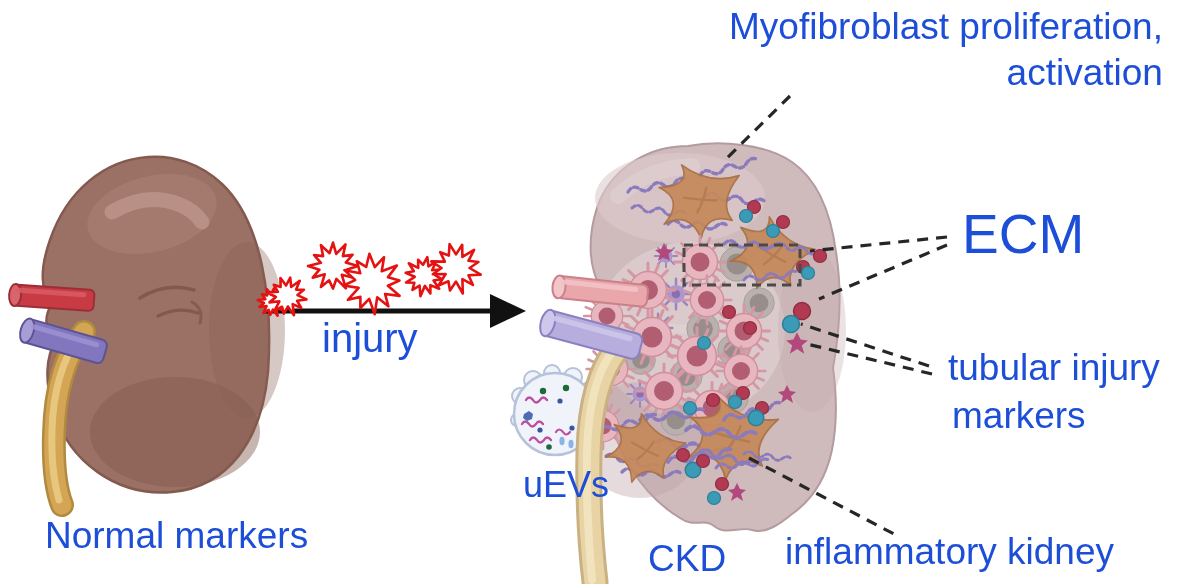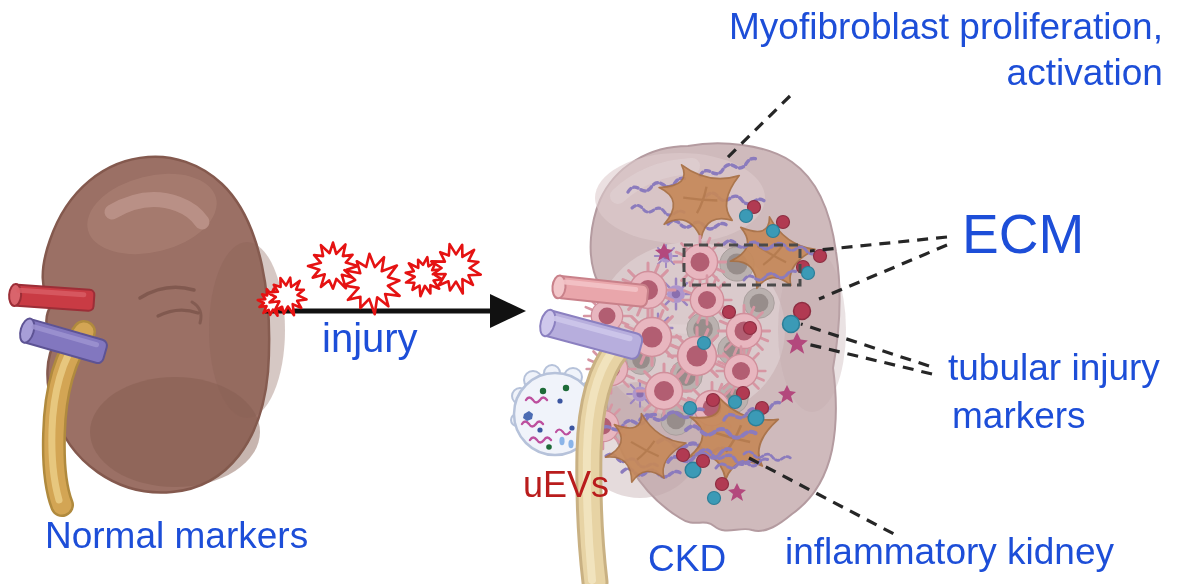--- a/index.html
+++ b/index.html
@@ -13,21 +13,21 @@
     font-family:"Liberation Sans", sans-serif;
   }
   .l-myofib{left:729px;top:4px;font-size:37px;line-height:1.25;}
   .l-ecm{left:962px;top:202px;font-size:55px;}
   .l-tubular{left:936px;top:344px;font-size:37px;line-height:1.3;margin-left:12px;}
   .l-tubular .line2{display:block;margin-left:4px;}
   .l-myofib .line2{display:block;text-align:right;}
   .l-inflam{left:785px;top:531px;font-size:37px;}
   .l-injury{left:322px;top:316px;font-size:40px;}
   .l-normal{left:45px;top:515px;font-size:37px;}
-  .l-uevs{left:523px;top:464px;font-size:36px;color:#b91c1c;}
+  .l-uevs{left:523px;top:464px;font-size:36px;color:#1d4ed8;}
   .l-ckd{left:648px;top:538px;font-size:37px;}
 </style>
 </head>
 <body>
 
 <div class="stage">
 
 <svg width="1200" height="584" viewBox="0 0 1200 584">
   <defs>
     <g id="burst">

